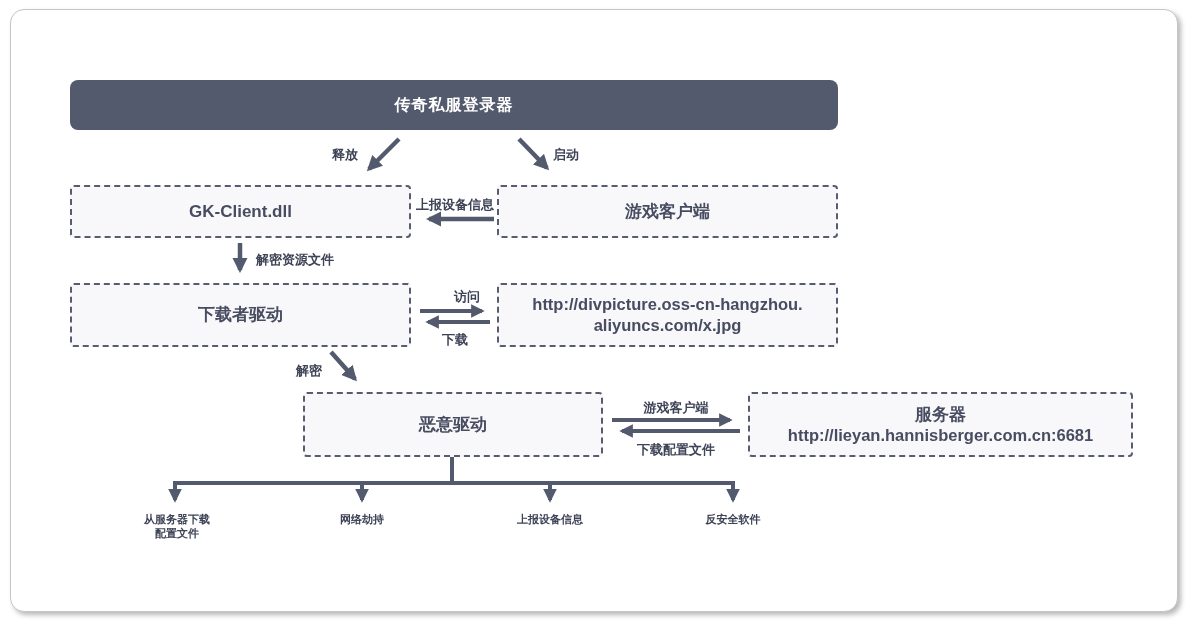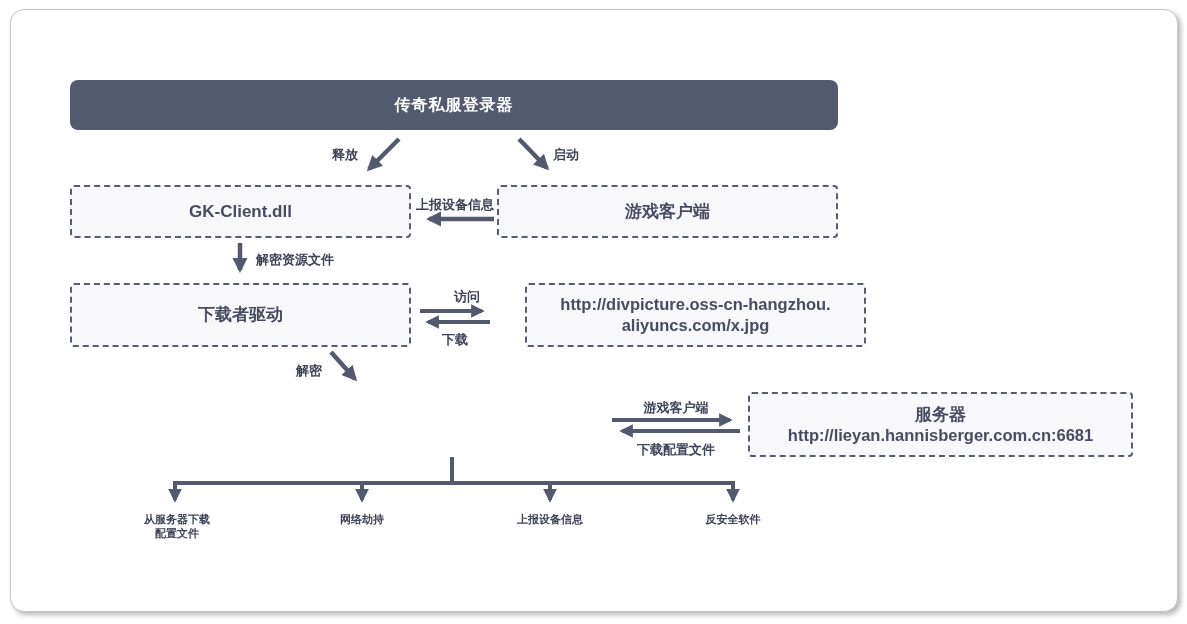--- a/index.html
+++ b/index.html
@@ -102,25 +102,28 @@
   </div>
 
   <div class="node" style="left:497px;top:185px;width:341px;height:53px;">
     <span>游戏客户端</span>
   </div>
 
   <div class="node" style="left:70px;top:283px;width:341px;height:64px;align-items:center;">
     <span>下载者驱动</span>
   </div>
 
-  <div class="node" style="left:525px;top:283px;width:341px;height:64px;">
+  <div class="node" style="left:497px;top:283px;width:341px;height:64px;">
     <span class="url-line">http://divpicture.oss-cn-hangzhou.</span>
     <span class="url-line">aliyuncs.com/x.jpg</span>
   </div>
 
+  <div class="node" style="left:303px;top:392px;width:300px;height:65px;">
+    <span>恶意驱动</span>
+  </div>
 
   <div class="node" style="left:748px;top:392px;width:385px;height:65px;">
     <span>服务器</span>
     <span class="url-line">http://lieyan.hannisberger.com.cn:6681</span>
   </div>
 
   <span class="edge-label right" style="left:300px;top:146px;width:58px;">释放</span>
   <span class="edge-label" style="left:553px;top:146px;">启动</span>
   <span class="edge-label center" style="left:455px;top:196px;">上报设备信息</span>
   <span class="edge-label" style="left:256px;top:251px;">解密资源文件</span>

